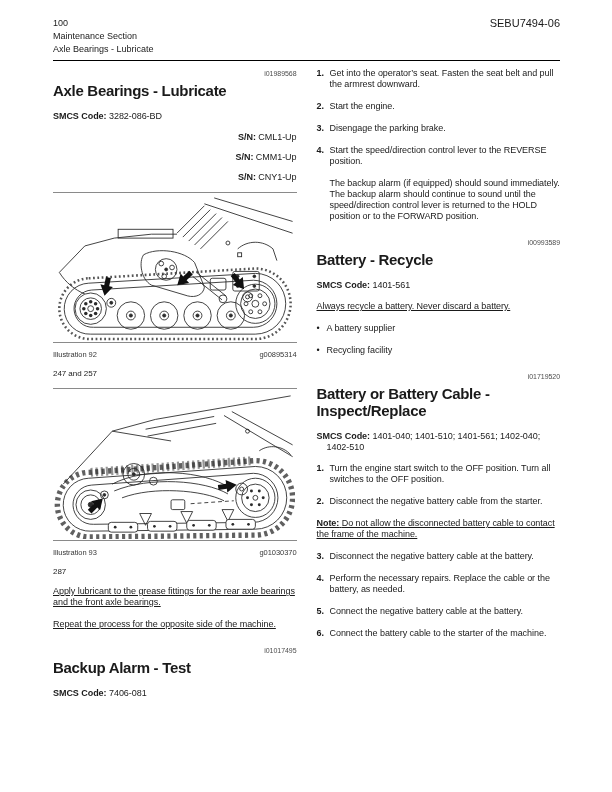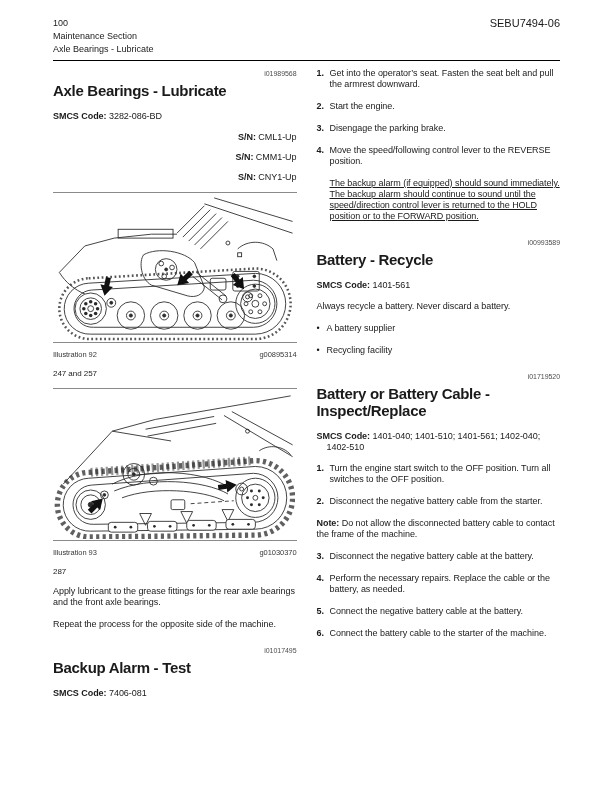--- a/index.html
+++ b/index.html
@@ -21,26 +21,26 @@
   .col-right { padding-top:7px; }
 
   .sec-id { text-align:right; font-size:7px; color:#4d4d4d; margin:15px 0 3px; }
   .col .sec-id:first-child { margin-top:7px; }
   h1.sec-title {
     font-size:15px; line-height:17px; font-weight:bold; letter-spacing:-0.3px;
     margin:0 0 12px;
   }
   .smcs { margin:0 0 10px; padding-left:10px; text-indent:-10px; }
   .sn   { margin:0 0 9px;text-align:right; }
-  .body-p { margin:0 0 11px; }
+  .body-p { margin:0 0 11px;text-decoration:underline; }
 
   .step { display:flex; margin:0 0 11px; }
   .step-num { font-weight:bold; width:13px; flex:none; }
   .step-text { flex:1; }
-  .sub-p { margin:0 0 11px 13px;text-decoration:underline; }
+  .sub-p { margin:0 0 11px 13px; }
 
   .bullet { display:flex; margin:0 0 11px; }
   .bdot { width:10px; flex:none; }
   .bdot::before { content:"\2022"; }
 
   .illus { border-top:1px solid #8a8a8a; border-bottom:1px solid #8a8a8a; margin:4px 0 3px; padding:1px 0; }
   .illus svg { display:block; }
   .illus-cap { display:flex; justify-content:space-between; font-size:7.5px; color:#383838; margin:6px 0 2px; }
   .illus-model { font-size:8px; margin:8px 0 9px; }
 
@@ -261,21 +261,21 @@
       <div class="step">
         <span class="step-num">2.</span>
         <span class="step-text">Start the engine.</span>
       </div>
       <div class="step">
         <span class="step-num">3.</span>
         <span class="step-text">Disengage the parking brake.</span>
       </div>
       <div class="step">
         <span class="step-num">4.</span>
-        <span class="step-text">Move the speed/following control lever to the REVERSE position.</span>
+        <span class="step-text">Start the speed/direction control lever to the REVERSE position.</span>
       </div>
       <p class="sub-p">The backup alarm (if equipped) should sound immediately. The backup alarm should continue to sound until the speed/direction control lever is returned to the HOLD position or to the FORWARD position.</p>
 
       <div class="sec-id">i00993589</div>
       <h1 class="sec-title">Battery - Recycle</h1>
       <p class="smcs"><b>SMCS Code:</b> <span>1401-561</span></p>
       <p class="body-p">Always recycle a battery. Never discard a battery.</p>
       <div class="bullet">
         <span class="bdot"></span>
         <span>A battery supplier</span>

